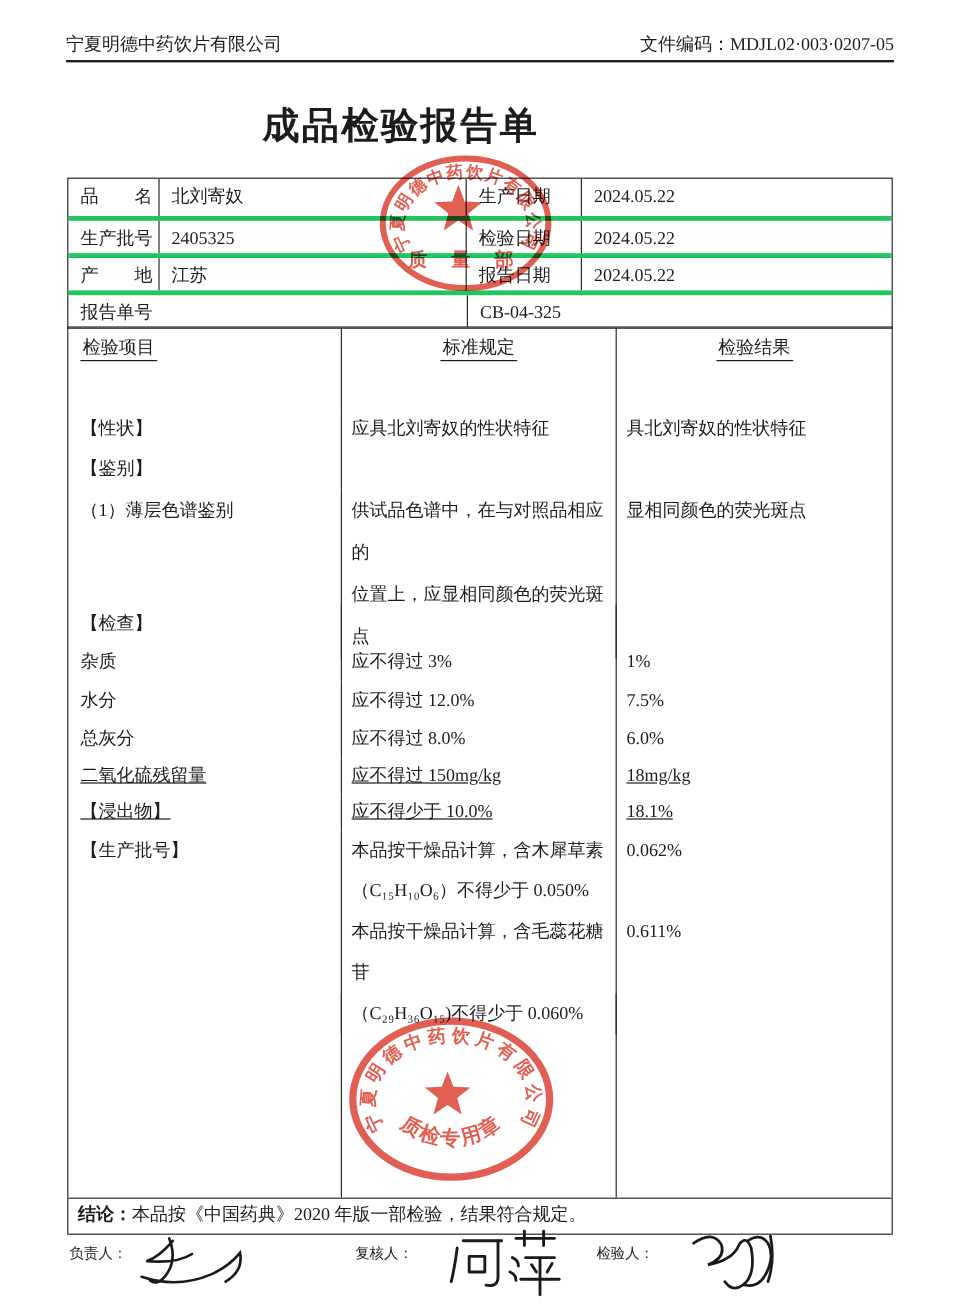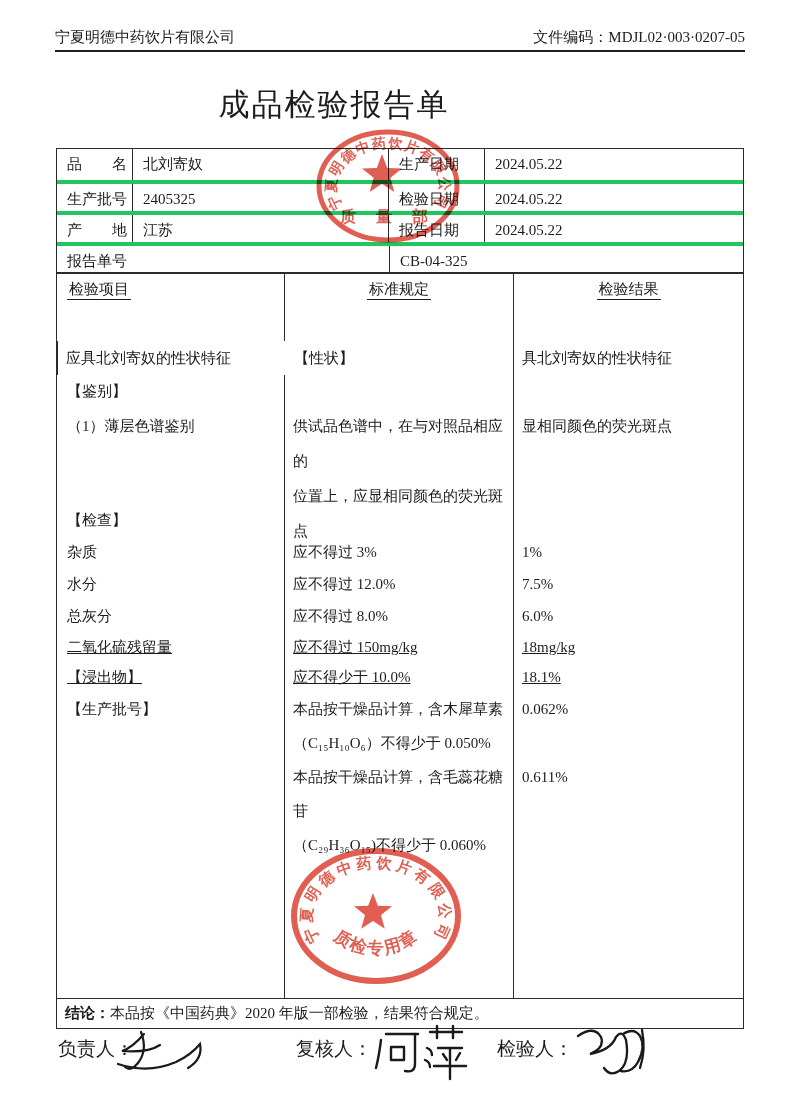--- a/index.html
+++ b/index.html
@@ -7,21 +7,21 @@
   #page {
     position:relative; width:800px; height:1097px; background:#ffffff;
     font-family:"Liberation Serif","DejaVu Serif",serif; color:#1c1c1c;
     overflow:hidden; margin:0 auto;
   }
   
   .doc-header { position:absolute; top:28px; left:55px; width:690px;
     display:flex; justify-content:space-between; font-size:15px; }
   .header-rule { position:absolute; top:50px; left:55px; width:690px; height:2px; background:#1f1f1f; }
   .doc-title { position:absolute; top:84px; left:0; width:668px; text-align:center;
-    font-size:31px; font-weight:normal; letter-spacing:2px; }
+    font-size:31px; font-weight:bold; letter-spacing:2px; }
   
   .info-table { position:absolute; top:148px; left:56px; width:688px; border:1px solid #2b2b2b; }
   .irow { display:grid; grid-template-columns:75px 256px 96px 1fr; height:31px; }
   .irow + .irow { border-top:4px solid #22c55e; }
   .irow.last { grid-template-columns:332px 1fr; }
   .icell { line-height:30px; font-size:15px; padding-left:10px; white-space:nowrap; overflow:hidden; }
   .icell.bl { border-left:1px solid #2b2b2b; }
   
   .main-table { position:absolute; top:272px; left:56px; width:688px; border:1px solid #2b2b2b; background:transparent; }
   .mrow { display:grid; grid-template-columns:227px 229px 1fr; }
@@ -34,21 +34,21 @@
   .mrow.h34 { height:34px; } .mrow.h34 .mcell { line-height:34px; }
   .mrow.h33 { height:33px; } .mrow.h33 .mcell { line-height:33px; }
   .mrow.h32 { height:32px; } .mrow.h32 .mcell { line-height:32px; }
   .mrow.h30 { height:30px; } .mrow.h30 .mcell { line-height:30px;text-decoration:underline; }
   .mrow.h96 { height:96px; } .mrow.h96 .mcell { line-height:35px; padding-top:1px; }
   .mrow.h68 { height:68px; } .mrow.h68 .mcell { line-height:34px; }
   .mrow.spacer { height:170px; }
   .concl-row { border-top:1px solid #2b2b2b; height:30px; line-height:29px; font-size:15px; padding-left:8px; }
   .concl-row b { font-weight:bold; }
   
-  .sig-area { position:absolute; top:1030px; left:56px; width:688px; height:60px; font-size:19px; }
+  .sig-area { position:absolute; top:1030px; left:56px; width:688px; height:60px; font-size:12px; }
   .sig-label { position:absolute; top:6px; white-space:nowrap; }
   .sig-svg { position:absolute; }
   
   .stamp { position:absolute; opacity:0.82; mix-blend-mode:multiply; pointer-events:none; }
 </style>
 </head>
 <body>
 
 <div id="page">
 
@@ -86,22 +86,22 @@
   </div>
 
   <div class="main-table">
     <div class="mrow head">
       <div class="mcell"><span class="hul">检验项目</span></div>
       <div class="mcell std"><span class="hul">标准规定</span></div>
       <div class="mcell res"><span class="hul">检验结果</span></div>
     </div>
 
     <div class="mrow h34">
+      <div class="mcell">【性状】</div>
       <div class="mcell std">应具北刘寄奴的性状特征</div>
-      <div class="mcell">【性状】</div>
       <div class="mcell res">具北刘寄奴的性状特征</div>
     </div>
 
     <div class="mrow h33">
       <div class="mcell">【鉴别】</div>
       <div class="mcell std"></div>
       <div class="mcell res"></div>
     </div>
 
     <div class="mrow h96">

